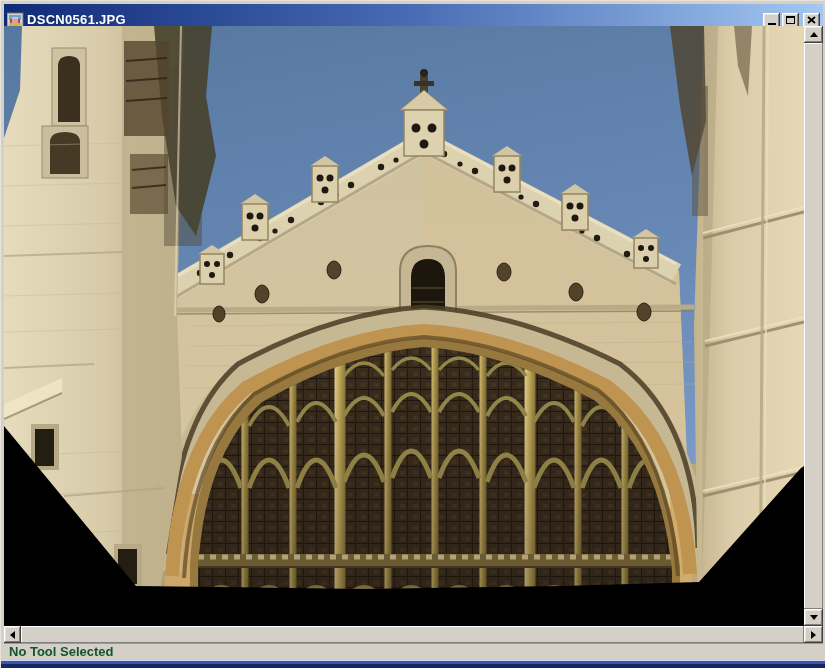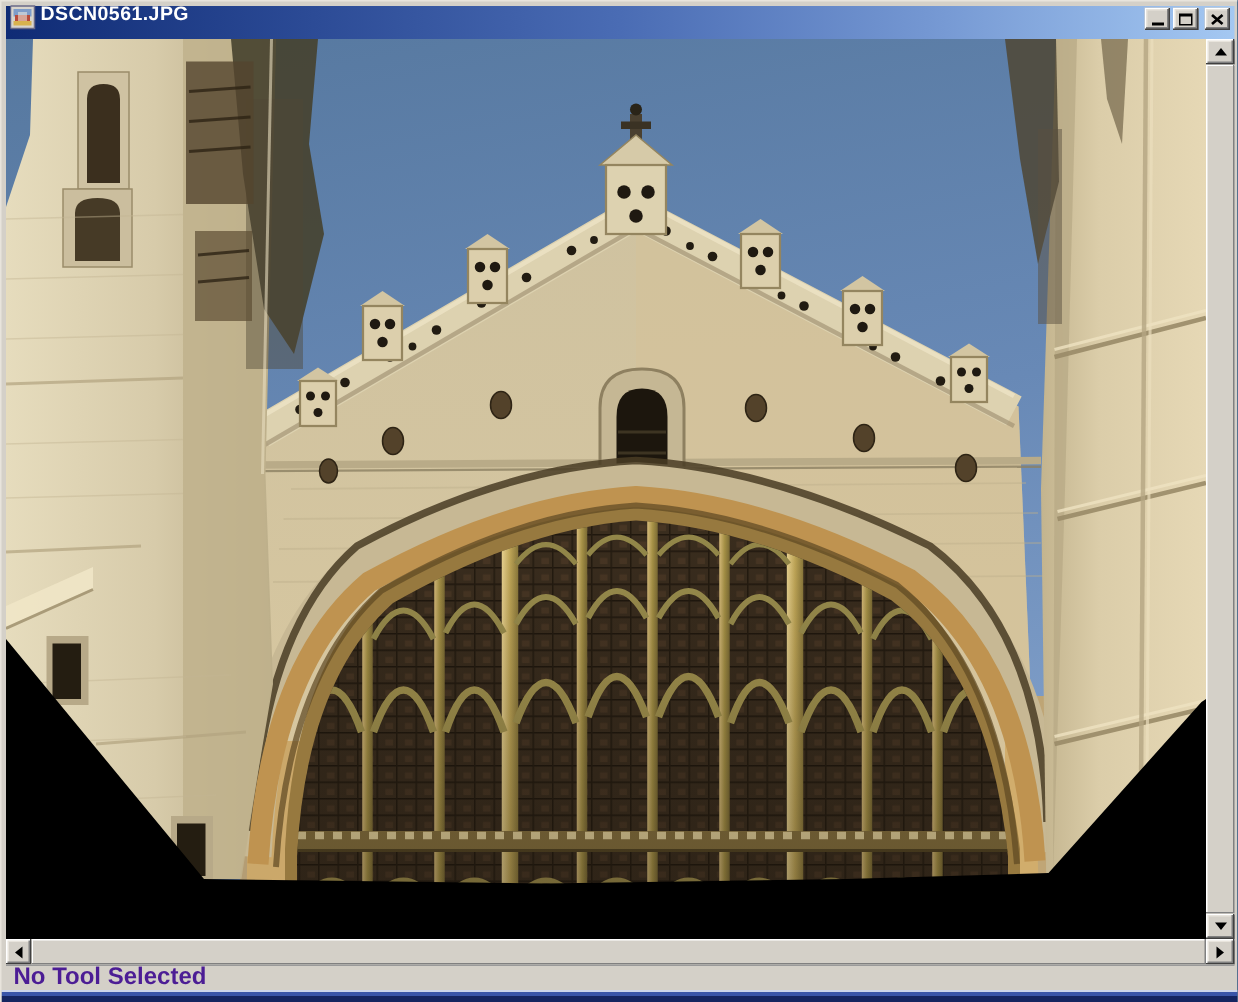--- a/index.html
+++ b/index.html
@@ -6,21 +6,21 @@
   *{box-sizing:border-box;}
   .win{
     position:relative;width:825px;height:668px;background:#d4d0c8;
     font-family:"Liberation Sans",sans-serif;overflow:hidden;
     border-left:1px solid #e8e4dc;border-top:1px solid #e8e4dc;
   }
   
   .titlebar{
     position:absolute;top:3px;left:3px;width:819px;height:22px;
     background:linear-gradient(to right,#0f2b75 0%,#2c4b96 25%,#4a6cb4 50%,#7497d2 75%,#a4c8f2 100%);
-    display:flex;align-items:flex-end;padding:16px 2px;
+    display:flex;align-items:center;padding:16px 2px;
   }
   .app-icon{width:17px;height:17px;margin:0 3px 0 1px;flex:0 0 auto;}
   .title-text{
     color:#ffffff;font-size:13px;font-weight:bold;letter-spacing:0.3px;
     flex:1 1 auto;white-space:nowrap;overflow:hidden;line-height:22px;
   }
   .win-btns{display:flex;align-items:center;gap:2px;margin-right:1px;}
   .wbtn{
     width:17px;height:15px;background:#d4d0c8;border:0;padding:0;
     display:flex;align-items:center;justify-content:center;cursor:default;
@@ -61,21 +61,21 @@
     box-shadow:inset -1px -1px #808080,inset 1px 1px #ffffff;
   }
   .tri-up{width:0;height:0;border-left:4px solid transparent;border-right:4px solid transparent;border-bottom:5px solid #000;}
   .tri-down{width:0;height:0;border-left:4px solid transparent;border-right:4px solid transparent;border-top:5px solid #000;}
   .tri-left{width:0;height:0;border-top:4px solid transparent;border-bottom:4px solid transparent;border-right:5px solid #000;}
   .tri-right{width:0;height:0;border-top:4px solid transparent;border-bottom:4px solid transparent;border-left:5px solid #000;}
   
   .statusbar{
     position:absolute;top:642px;left:3px;width:819px;height:17px;
     background:#d4d0c8;border-top:1px solid #9a9a9a;
-    font-size:16px;font-weight:bold;color:#4c1d95;line-height:16px;padding-left:5px;
+    font-size:13px;font-weight:bold;color:#14532d;line-height:16px;padding-left:5px;
   }
   .bottom-strip{
     position:absolute;top:659px;left:0;width:825px;height:9px;
     background:linear-gradient(#cdd5ea 0,#cdd5ea 1px,#3a55a8 1px,#3a55a8 4px,#152560 4px,#152560 100%);
   }
 </style>
 </head>
 <body>
 
 <div class="win">

